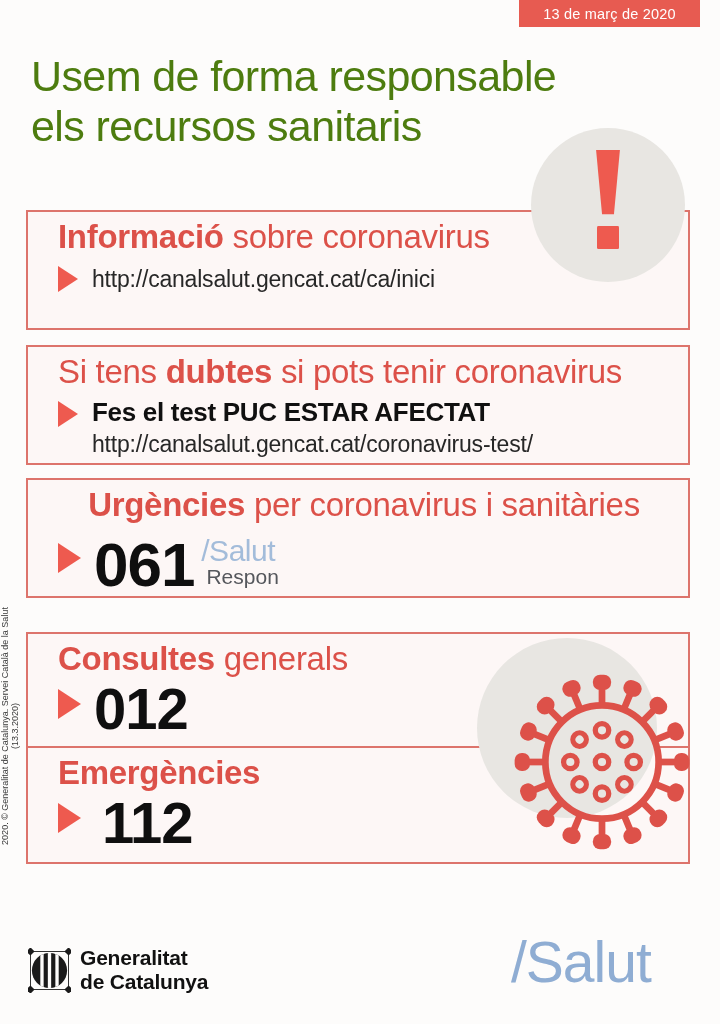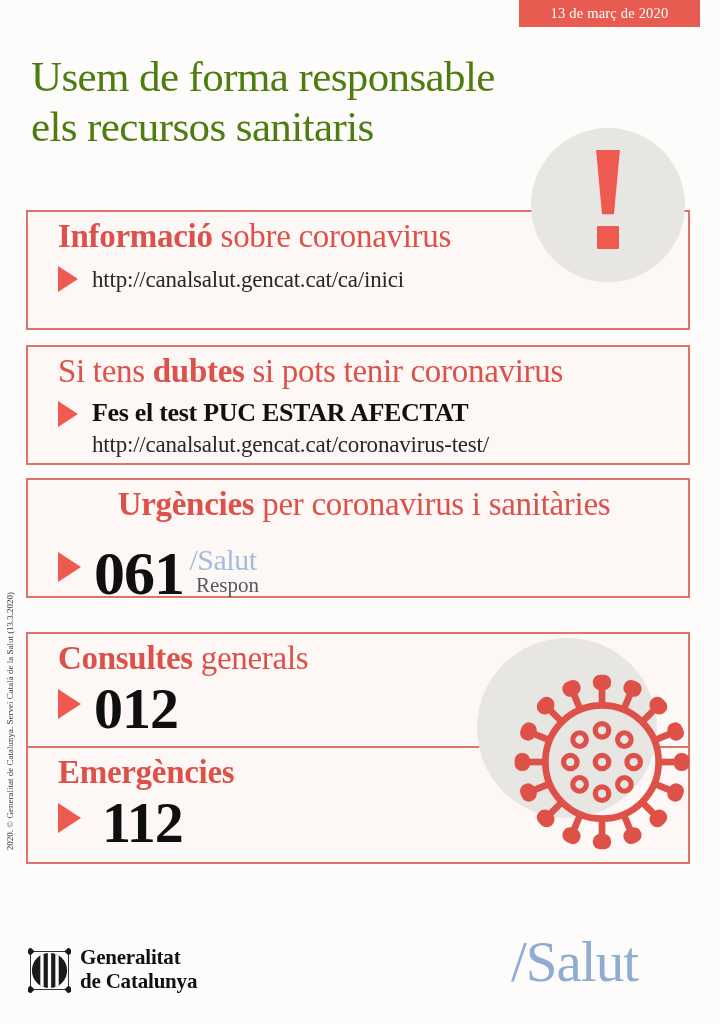--- a/index.html
+++ b/index.html
@@ -1,18 +1,18 @@
 <!DOCTYPE html>
 <html><head>
 <meta charset="utf-8">
 <style>
   html,body{margin:0;padding:0;}
   .page{
     position:relative; width:720px; height:1024px; overflow:hidden;
-    background:#fdfcfb; font-family:Liberation Serif, serif;
+    background:#fdfcfb; font-family:Liberation Sans, sans-serif;
   }
   
   .date-badge{
     position:absolute; left:519px; top:0; width:181px; height:27px;
     background:#e75b51; color:#fff; font-size:14.5px; font-weight:500;
     display:flex; align-items:center; justify-content:center; letter-spacing:.2px;
   }
   
   .title{
     position:absolute; left:31px; top:52px; margin:0;
@@ -104,21 +104,21 @@
           <div class="main">Fes el test PUC ESTAR AFECTAT</div>
           <div class="sub">http://canalsalut.gencat.cat/coronavirus-test/</div>
         </div>
       </div>
     </div>
   </section>
 
   <section class="box box3">
     <div class="box-inner">
       <h2 class="box-title"><span></span><b>Urgències</b><span> per coronavirus i sanitàries</span></h2>
-      <div class="row" style="margin-top:22px;">
+      <div class="row" style="margin-top:13px;">
         <span class="arrow num-arrow"></span>
         <span class="big-number">061</span>
         <span class="salut-col">
           <span class="salut-top">/Salut</span>
           <span class="salut-bottom">Respon</span>
         </span>
       </div>
     </div>
   </section>
 

